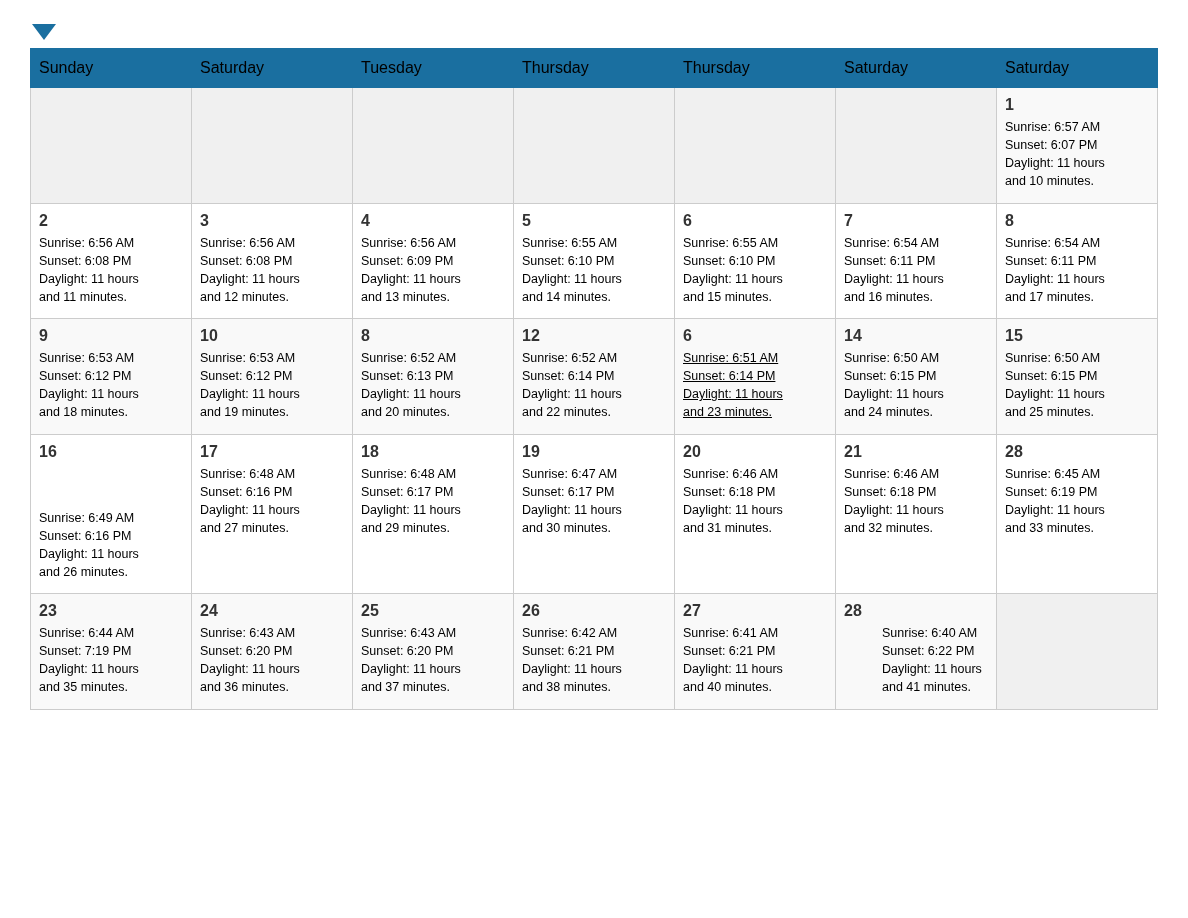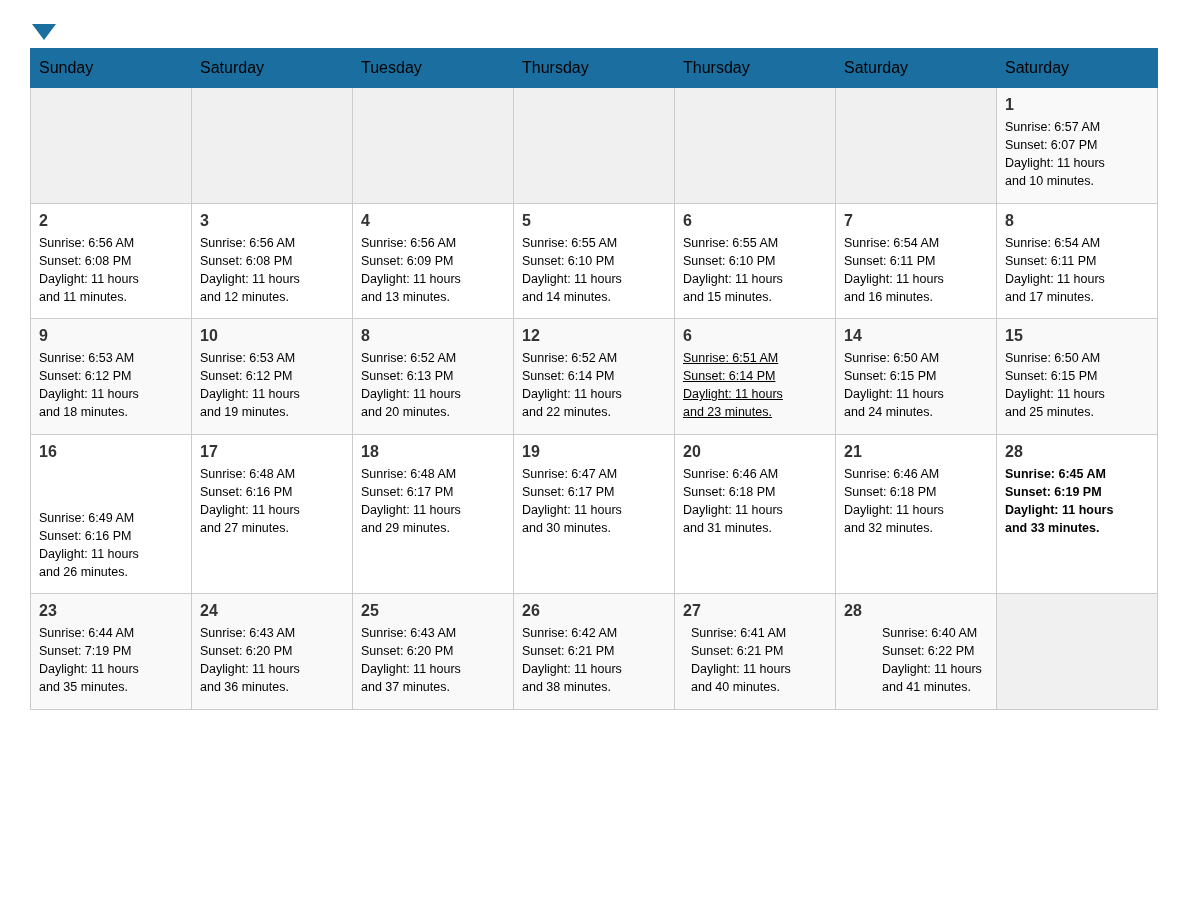--- a/index.html
+++ b/index.html
@@ -288,21 +288,21 @@
         </td>
         <td>
           <span class="day-number">21</span>
           <div class="day-info" style="white-space: pre-line;">Sunrise: 6:46 AM
 Sunset: 6:18 PM
 Daylight: 11 hours
 and 32 minutes.</div>
         </td>
         <td>
           <span class="day-number">28</span>
-          <div class="day-info" style="white-space: pre-line; font-weight: bold;">Sunrise: 6:45 AM
+          <div class="day-info" style="white-space: pre-line;">Sunrise: 6:45 AM
 Sunset: 6:19 PM
 Daylight: 11 hours
 and 33 minutes.</div>
         </td>
       </tr>
       <tr>
         <td>
           <span class="day-number">23</span>
           <div class="day-info" style="white-space: pre-line;">Sunrise: 6:44 AM
 Sunset: 7:19 PM
@@ -325,21 +325,21 @@
         </td>
         <td>
           <span class="day-number">26</span>
           <div class="day-info" style="white-space: pre-line;">Sunrise: 6:42 AM
 Sunset: 6:21 PM
 Daylight: 11 hours
 and 38 minutes.</div>
         </td>
         <td>
           <span class="day-number">27</span>
-          <div class="day-info" style="white-space: pre-line; margin-left: 8px;">Sunrise: 6:41 AM
+          <div class="day-info" style="white-space: pre-line;">Sunrise: 6:41 AM
 Sunset: 6:21 PM
 Daylight: 11 hours
 and 40 minutes.</div>
         </td>
         <td>
           <span class="day-number">28</span>
           <div class="day-info" style="white-space: pre-line; margin-left: 38px;">Sunrise: 6:40 AM
 Sunset: 6:22 PM
 Daylight: 11 hours
 and 41 minutes.</div>

